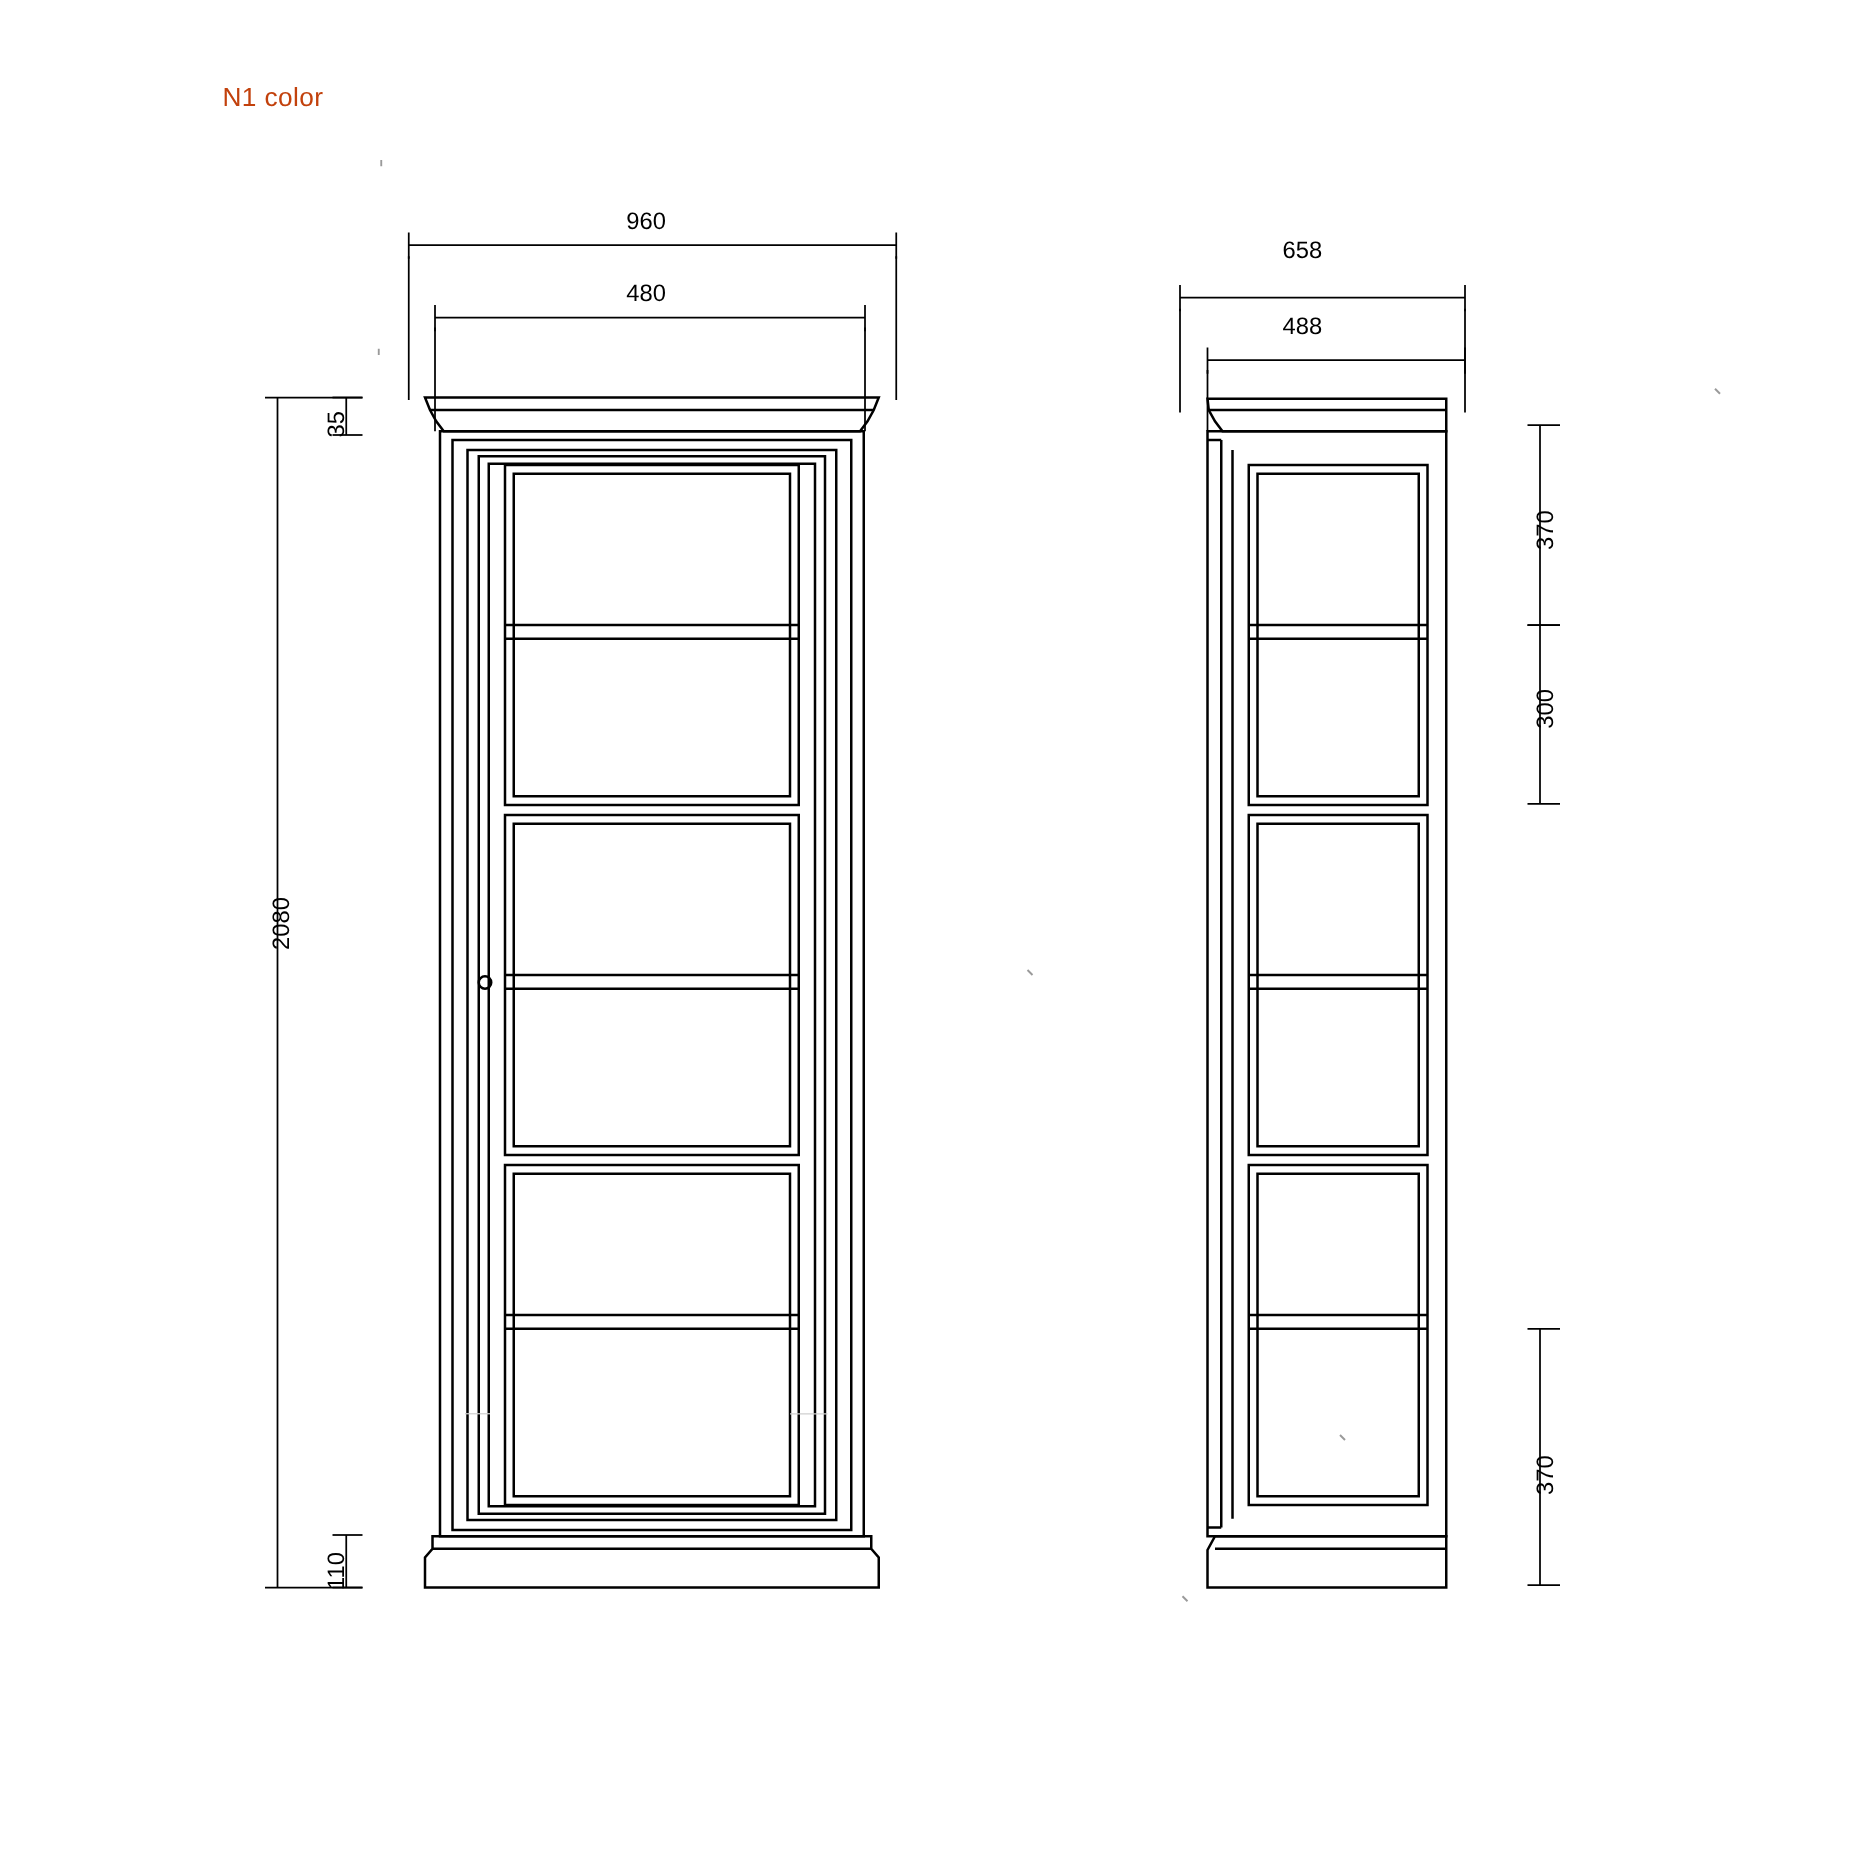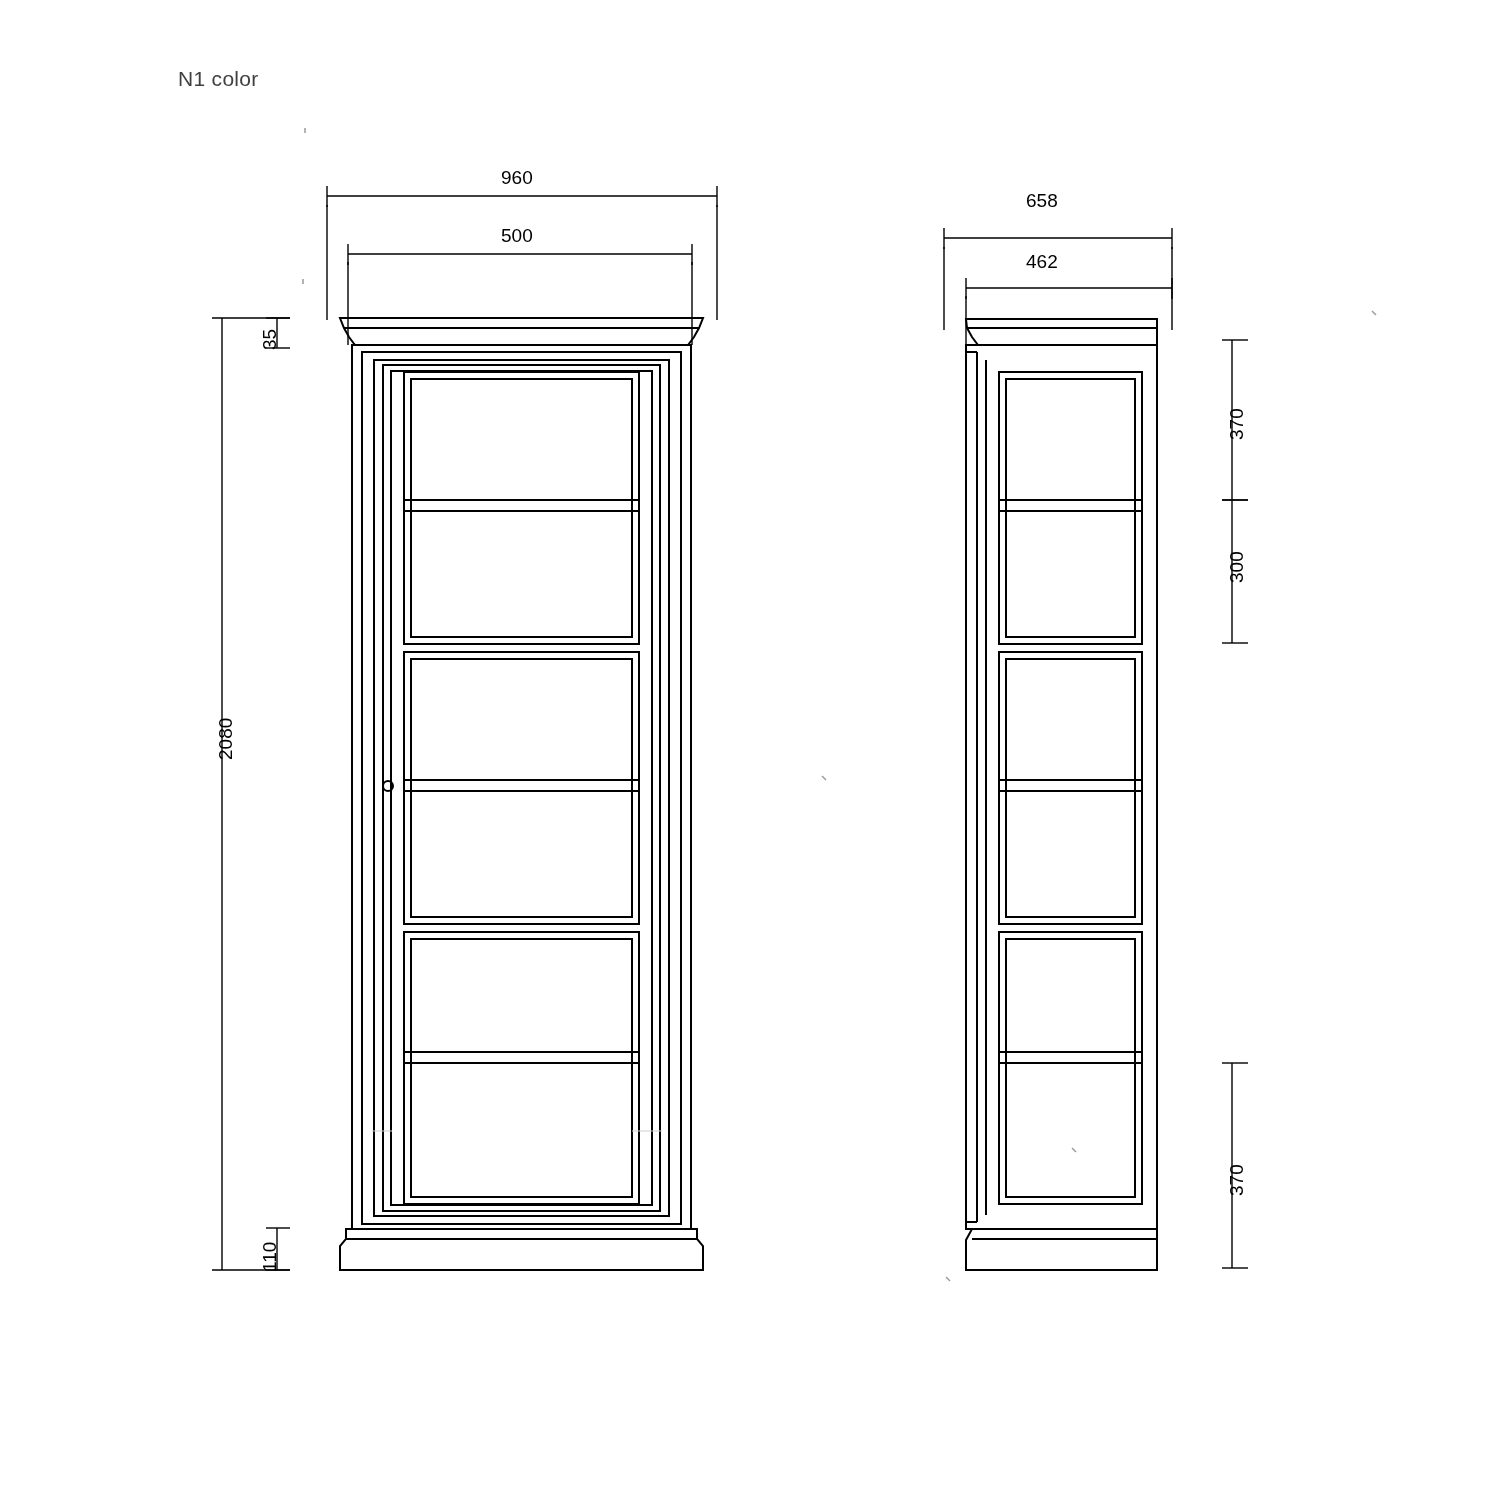--- a/index.html
+++ b/index.html
@@ -20,21 +20,21 @@
     left: 0; top: 0;
     width: 1500px;
     height: 1500px;
   }
   .title {
     position: absolute;
     left: 178px;
     top: 67px;
     font-size: 21px;
     letter-spacing: 0.3px;
-    color: #404040;
+    color: #c2410c;
     white-space: nowrap;
   }
   svg.drawing {
     position: absolute;
     left: 0;
     top: 0;
     width: 1500px;
     height: 1500px;
     display: block;
   }
@@ -224,24 +224,24 @@
         <line x1="822" y1="776" x2="826" y2="780"></line>
         <line x1="1372" y1="311" x2="1376" y2="315"></line>
         <line x1="1072" y1="1148" x2="1076" y2="1152"></line>
         <line x1="946" y1="1277" x2="950" y2="1281"></line>
       </g>
 
     </g>
   </svg>
 
   <div class="dimtext" style="left:501px; top:167px;">960</div>
-  <div class="dimtext" style="left:501px; top:225px;">500</div>
+  <div class="dimtext" style="left:501px; top:225px;">480</div>
   <div class="dimtext vert" style="left:259px; top:350px;">35</div>
   <div class="dimtext vert" style="left:215px; top:760px;">2080</div>
   <div class="dimtext vert" style="left:259px; top:1272px;">110</div>
 
   <div class="dimtext" style="left:1026px; top:190px;">658</div>
-  <div class="dimtext" style="left:1026px; top:251px;">462</div>
+  <div class="dimtext" style="left:1026px; top:251px;">488</div>
   <div class="dimtext vert" style="left:1226px; top:440px;">370</div>
   <div class="dimtext vert" style="left:1226px; top:583px;">300</div>
   <div class="dimtext vert" style="left:1226px; top:1196px;">370</div>
 
 </div>
 
 </body></html>

